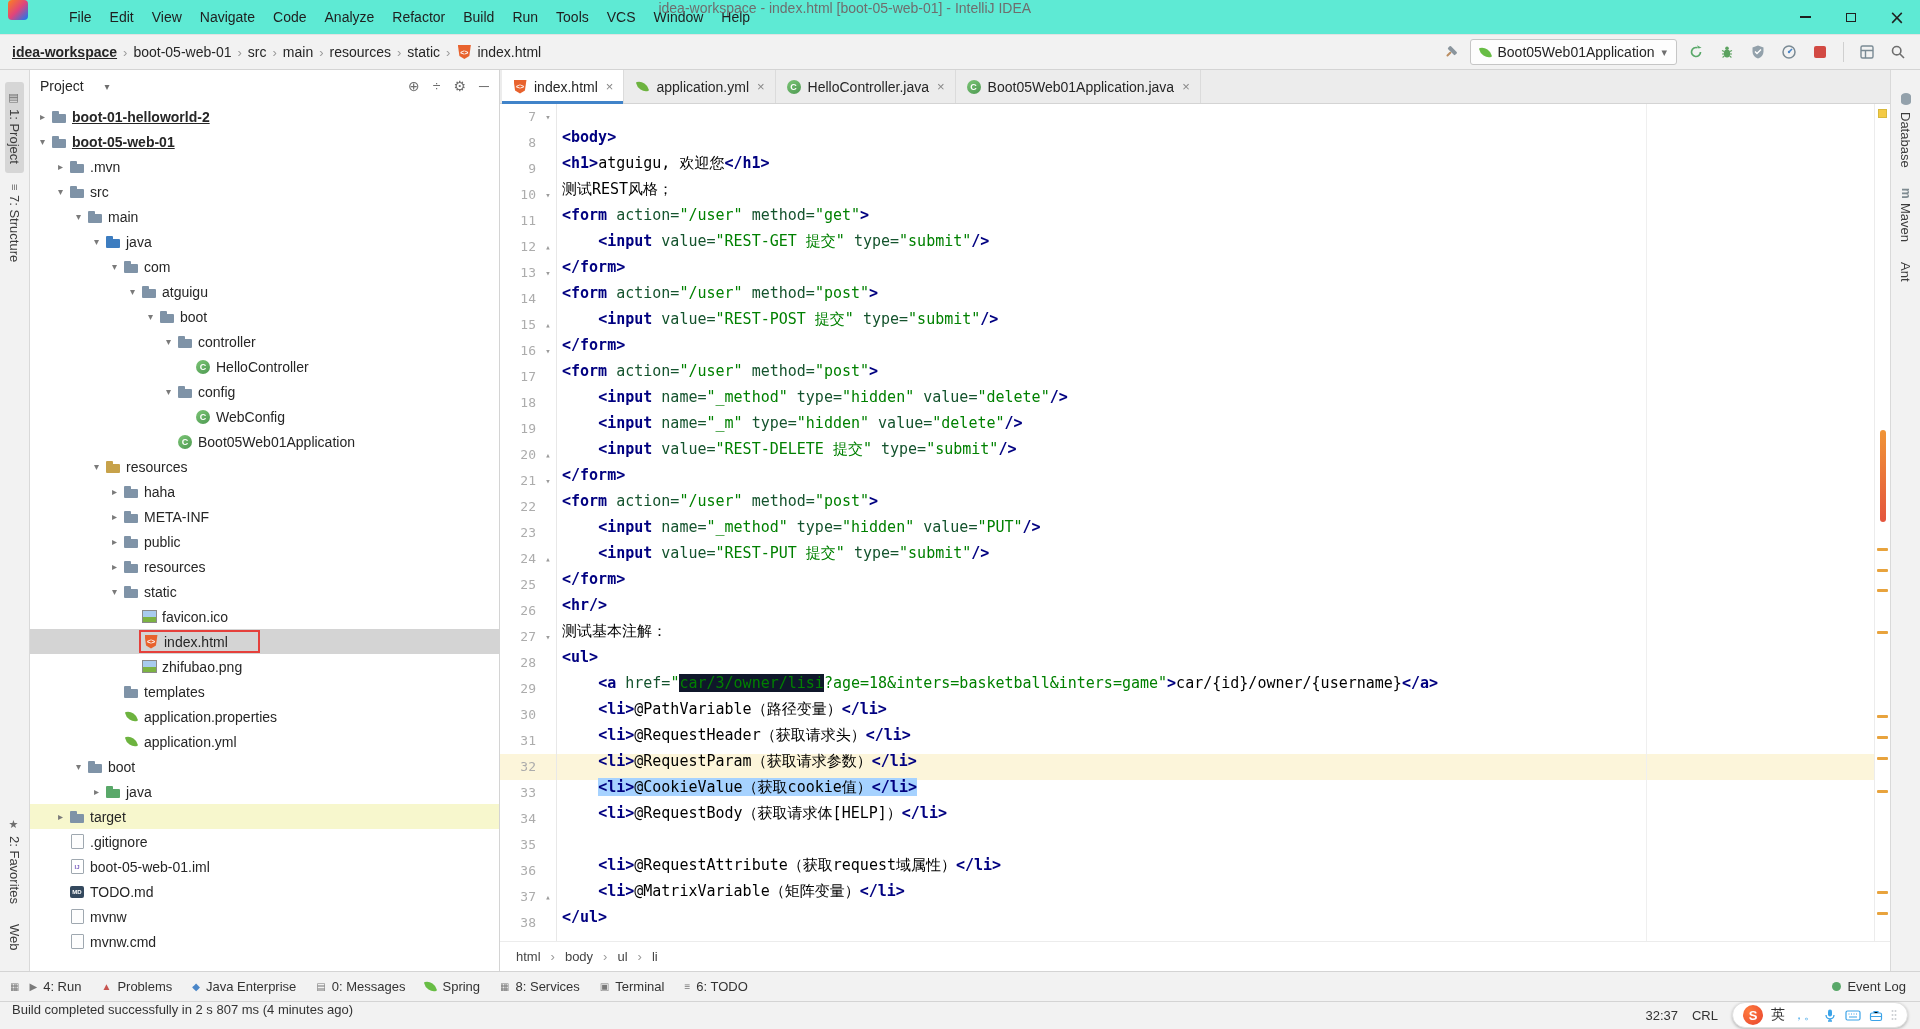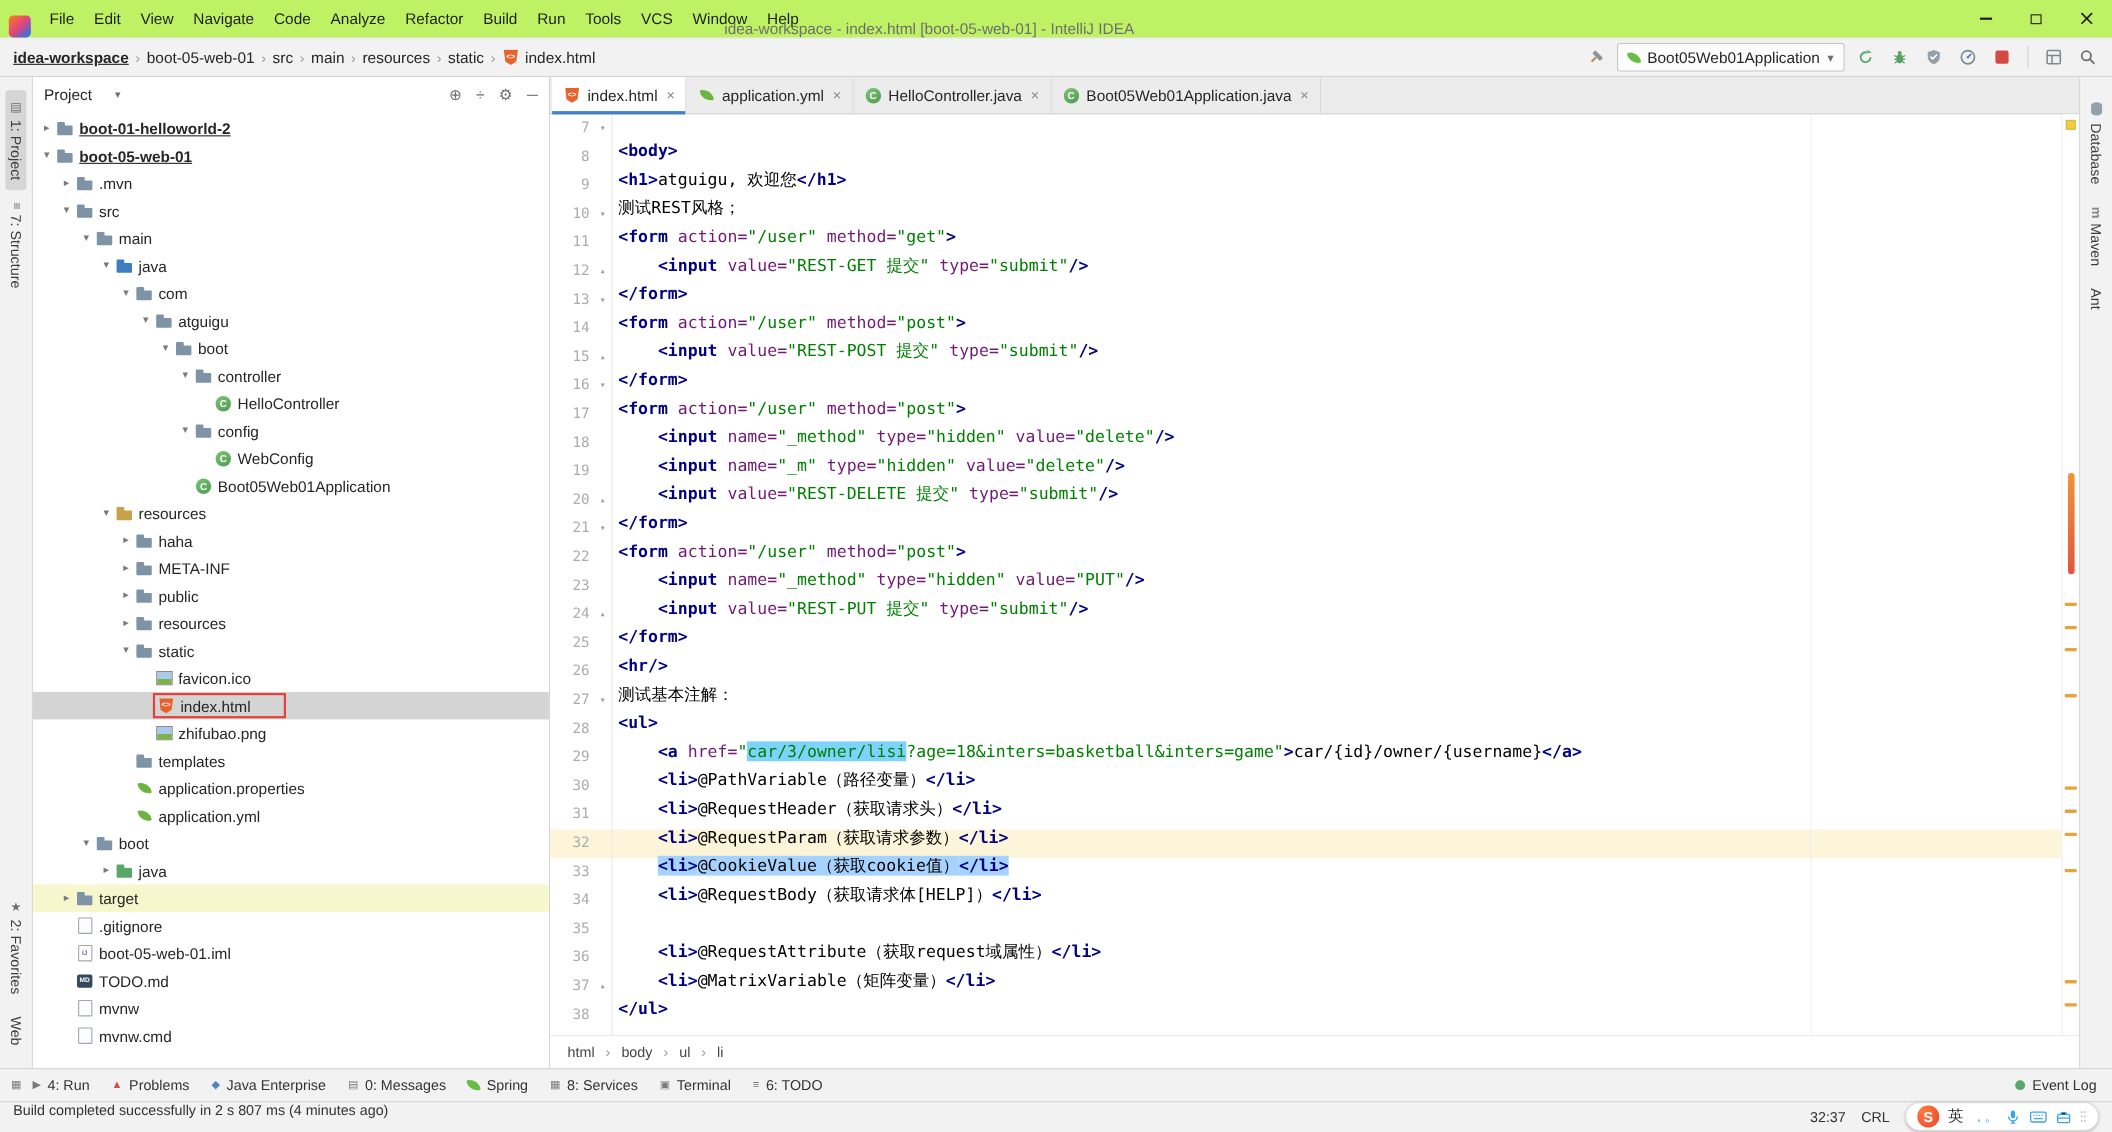--- a/index.html
+++ b/index.html
@@ -1,21 +1,21 @@
 <!DOCTYPE html>
 <html><head>
 <meta charset="utf-8">
 <style>
   * { margin:0; padding:0; box-sizing:border-box; }
   html,body { width:1920px; height:1029px; overflow:hidden; }
   body { font-family:"Liberation Sans","DejaVu Sans",sans-serif; font-size:14px; color:#262626; background:#F2F2F2; }
   .window { display:flex; flex-direction:column; height:100%; }
 
   
-  .titlebar { height:34px; background:#bef264; display:flex; align-items:flex-end; padding-left:8px; position:relative; flex:none; }
+  .titlebar { height:34px; background:#5eead4; display:flex; align-items:flex-start; padding-left:8px; position:relative; flex:none;gap:24px; }
   .logo { width:20px; height:20px; border-radius:4px; background:linear-gradient(135deg,#FC801D,#E0447C 50%,#087CFA); margin-right:8px; flex:none; }
   .menubar { display:flex; }
   .menu-item { padding:0 9px; line-height:34px; color:#1F1F1F; white-space:nowrap; }
   .win-title { position:absolute; left:44%; transform:translateX(-50%); color:#6E6E6E; white-space:nowrap; pointer-events:none; }
   .tb-spacer { flex:1; }
   .winbtns { display:flex; height:100%; flex:none; }
   .winbtn { width:46px; display:flex; align-items:center; justify-content:center; }
   .btn-min i { display:block; width:11px; height:2px; background:#1F1F1F; }
   .btn-max i { display:block; width:10px; height:9px; border:1.5px solid #1F1F1F; }
   .btn-close { font-size:19px; color:#1F1F1F; font-family:"DejaVu Sans",sans-serif; }
@@ -87,23 +87,23 @@
   .code { flex:1; overflow:hidden; font-family:"DejaVu Sans Mono","Liberation Mono",monospace; font-size:15px; line-height:26px; position:relative; }
   .code::before { content:''; position:absolute; left:56px; top:0; bottom:0; width:1px; background:#E8E8E8; }
   .code::after  { content:''; position:absolute; left:1146px; top:0; bottom:0; width:1px; background:#EFEFEF; }
   .cl { display:flex; height:26px; }
   .cl.current { background:#FCF5DA; }
   .ln { width:40px; flex:none; text-align:right; color:#ACACAC; font-size:13px; padding-right:4px; }
   .fold { width:16px; flex:none; text-align:center; color:#9B9B9B; font-size:9px; }
   .ct { padding-left:6px; white-space:pre;margin-top:20px; }
   .tk.text { color:#000; }
   .tk.tag  { color:#000080; font-weight:bold; }
-  .tk.attr { color:#701a75; }
+  .tk.attr { color:#14532d; }
   .tk.val  { color:#008000; }
-  .tk.hl   { background:#7dd3fc; }
+  .tk.hl   { background:#0f172a; }
   .tk.sel  { background:#A6D2FF; }
 
   .error-stripe { width:16px; flex:none; position:relative; border-left:1px solid #ECECEC; background:#FFF; }
   .top-indicator { position:absolute; top:5px; left:3px; width:9px; height:9px; background:#F4CA45; border:1px solid #D8B93C; }
   .mark { position:absolute; left:2px; right:2px; height:3px; border-radius:1px; background:#E8A33D; }
   .thumb-region { position:absolute; left:5px; width:6px; border-radius:3px; background:linear-gradient(#F09436,#E4553E); }
 
   .crumb-bottom { height:30px; border-top:1px solid #ECECEC; display:flex; align-items:center; padding:0 14px; gap:4px; font-size:13px; color:#454545; background:#FFF; flex:none; }
   .ecrumb { padding:0 2px; }
 

